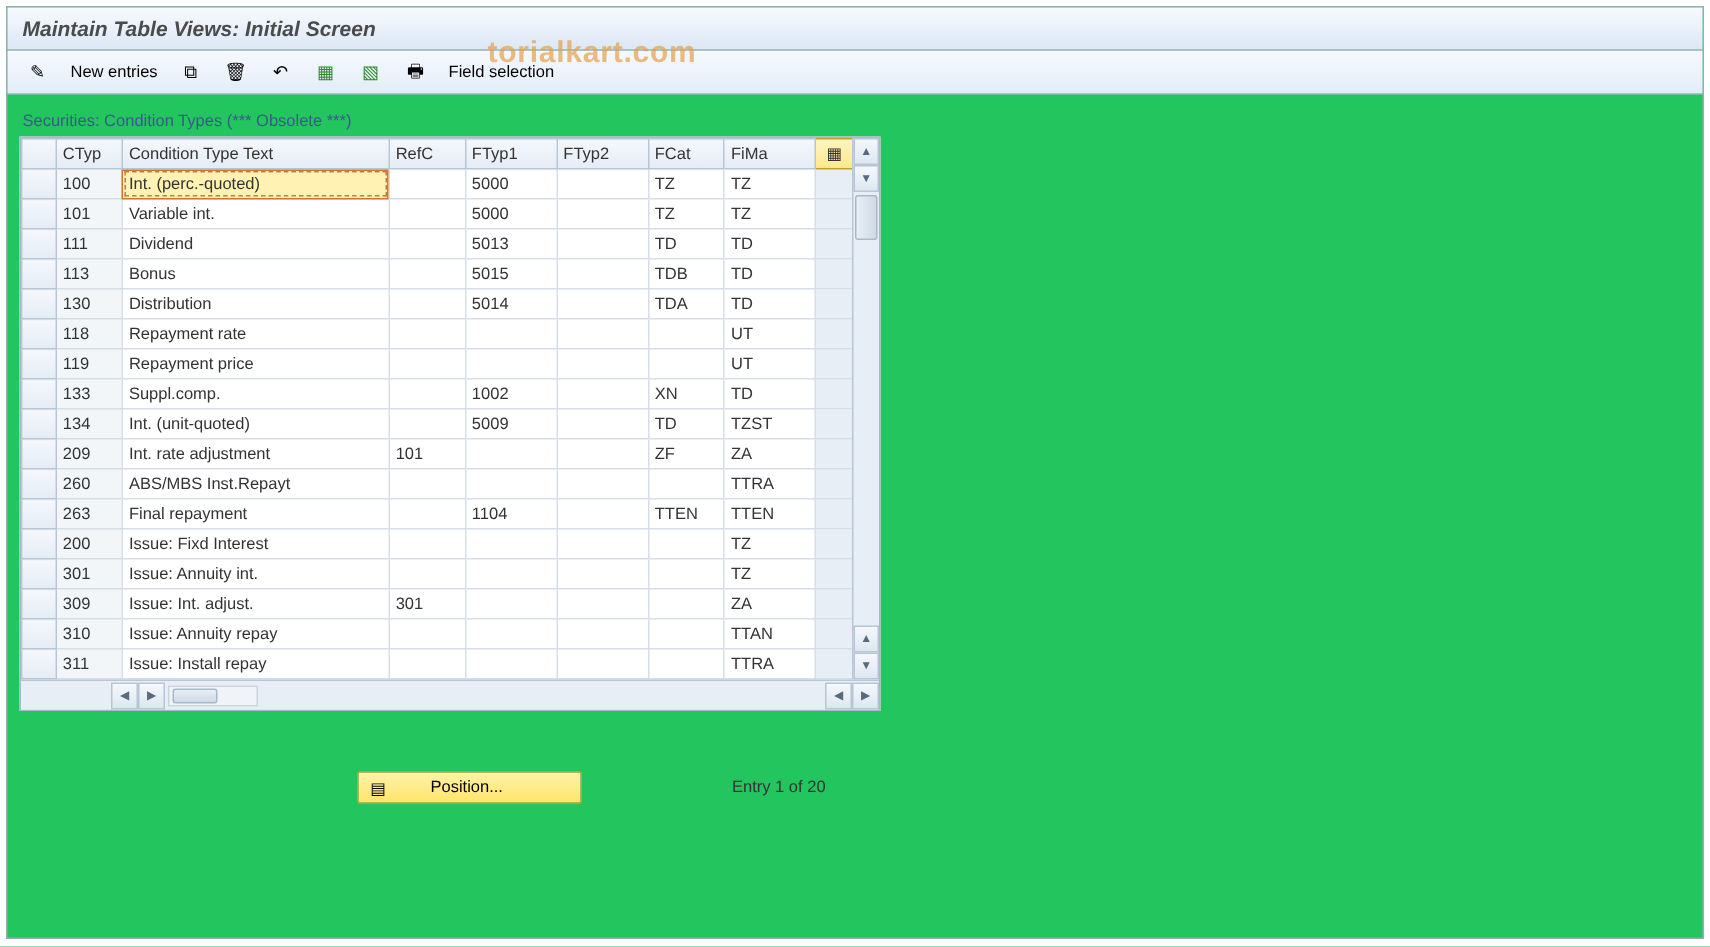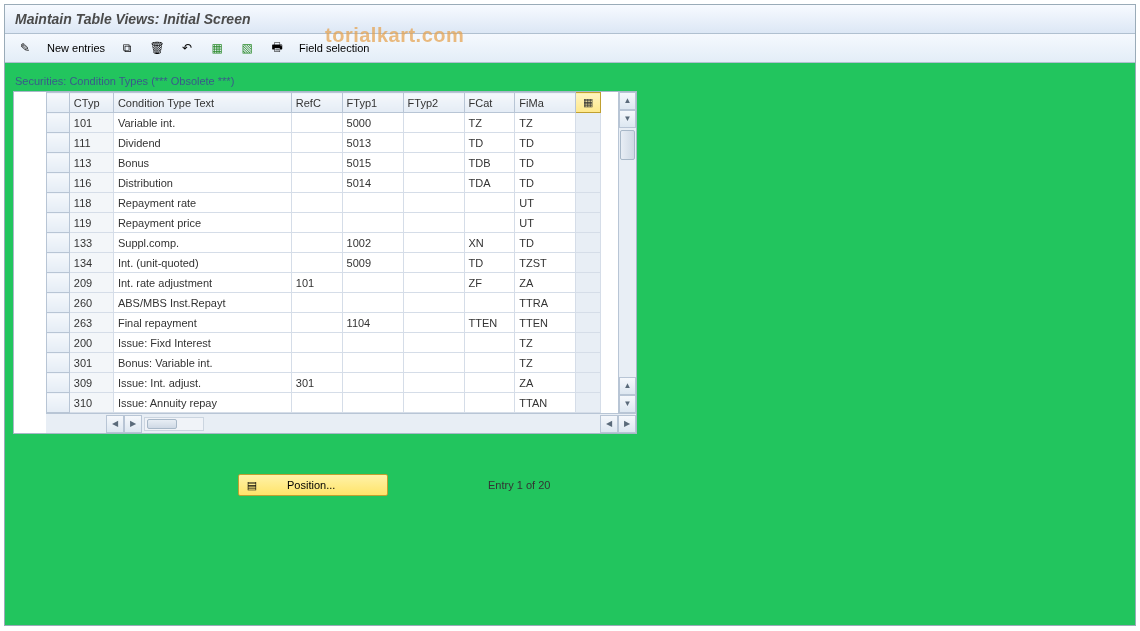--- a/index.html
+++ b/index.html
@@ -66,24 +66,23 @@
     .content {
       padding: 8px;
     }
     .panel-title {
       color: #3a5a8a;
       font-size: 11px;
       padding: 4px 2px;
     }
     .table-wrap {
       border: 1px solid #a8b8c8;
-      width: 624px;
+      width: 574px;
       background: #fff;
       position: relative;
-      padding-left: 32px;
     }
     table {
       border-collapse: collapse;
       font-size: 11px;
       width: 555px;
     }
     th {
       background: linear-gradient(to bottom, #f5f8fc 0%, #e4ecf5 100%);
       border: 1px solid #b8c5d5;
       padding: 3px 4px;
@@ -267,20 +266,31 @@
             <th class="c-ft1">FTyp1</th>
             <th class="c-ft2">FTyp2</th>
             <th class="c-fcat">FCat</th>
             <th class="c-fima">FiMa</th>
             <th class="config-btn-cell"><span>▦</span></th>
           </tr>
         </thead>
         <tbody id="tbody">
             <tr>
               <td class="rowsel"></td>
+              <td class="c-ctyp readonly">100</td>
+              <td class="c-text editable focused-cell">Int. (perc.-quoted)</td>
+              <td class="c-refc editable"></td>
+              <td class="c-ft1 editable">5000</td>
+              <td class="c-ft2 editable"></td>
+              <td class="c-fcat editable">TZ</td>
+              <td class="c-fima editable">TZ</td>
+              <td style="background: rgb(232, 238, 245); border: 1px solid rgb(213, 221, 232);"></td>
+            </tr>
+            <tr>
+              <td class="rowsel"></td>
               <td class="c-ctyp readonly">101</td>
               <td class="c-text editable">Variable int.</td>
               <td class="c-refc editable"></td>
               <td class="c-ft1 editable">5000</td>
               <td class="c-ft2 editable"></td>
               <td class="c-fcat editable">TZ</td>
               <td class="c-fima editable">TZ</td>
               <td style="background: rgb(232, 238, 245); border: 1px solid rgb(213, 221, 232);"></td>
             </tr>
             <tr>
@@ -300,21 +310,21 @@
               <td class="c-text editable">Bonus</td>
               <td class="c-refc editable"></td>
               <td class="c-ft1 editable">5015</td>
               <td class="c-ft2 editable"></td>
               <td class="c-fcat editable">TDB</td>
               <td class="c-fima editable">TD</td>
               <td style="background: rgb(232, 238, 245); border: 1px solid rgb(213, 221, 232);"></td>
             </tr>
             <tr>
               <td class="rowsel"></td>
-              <td class="c-ctyp readonly">116</td>
+              <td class="c-ctyp readonly">130</td>
               <td class="c-text editable">Distribution</td>
               <td class="c-refc editable"></td>
               <td class="c-ft1 editable">5014</td>
               <td class="c-ft2 editable"></td>
               <td class="c-fcat editable">TDA</td>
               <td class="c-fima editable">TD</td>
               <td style="background: rgb(232, 238, 245); border: 1px solid rgb(213, 221, 232);"></td>
             </tr>
             <tr>
               <td class="rowsel"></td>
@@ -400,21 +410,21 @@
               <td class="c-refc editable"></td>
               <td class="c-ft1 editable"></td>
               <td class="c-ft2 editable"></td>
               <td class="c-fcat editable"></td>
               <td class="c-fima editable">TZ</td>
               <td style="background: rgb(232, 238, 245); border: 1px solid rgb(213, 221, 232);"></td>
             </tr>
             <tr>
               <td class="rowsel"></td>
               <td class="c-ctyp readonly">301</td>
-              <td class="c-text editable">Bonus: Variable int.</td>
+              <td class="c-text editable">Issue: Annuity int.</td>
               <td class="c-refc editable"></td>
               <td class="c-ft1 editable"></td>
               <td class="c-ft2 editable"></td>
               <td class="c-fcat editable"></td>
               <td class="c-fima editable">TZ</td>
               <td style="background: rgb(232, 238, 245); border: 1px solid rgb(213, 221, 232);"></td>
             </tr>
             <tr>
               <td class="rowsel"></td>
               <td class="c-ctyp readonly">309</td>
@@ -428,20 +438,31 @@
             </tr>
             <tr>
               <td class="rowsel"></td>
               <td class="c-ctyp readonly">310</td>
               <td class="c-text editable">Issue: Annuity repay</td>
               <td class="c-refc editable"></td>
               <td class="c-ft1 editable"></td>
               <td class="c-ft2 editable"></td>
               <td class="c-fcat editable"></td>
               <td class="c-fima editable">TTAN</td>
+              <td style="background: rgb(232, 238, 245); border: 1px solid rgb(213, 221, 232);"></td>
+            </tr>
+            <tr>
+              <td class="rowsel"></td>
+              <td class="c-ctyp readonly">311</td>
+              <td class="c-text editable">Issue: Install repay</td>
+              <td class="c-refc editable"></td>
+              <td class="c-ft1 editable"></td>
+              <td class="c-ft2 editable"></td>
+              <td class="c-fcat editable"></td>
+              <td class="c-fima editable">TTRA</td>
               <td style="background: rgb(232, 238, 245); border: 1px solid rgb(213, 221, 232);"></td>
             </tr>
           </tbody>
       </table>
 
       <div class="vscroll">
         <div class="arrow">▲</div>
         <div class="arrow">▼</div>
         <div class="track">
           <div class="thumb"></div>

